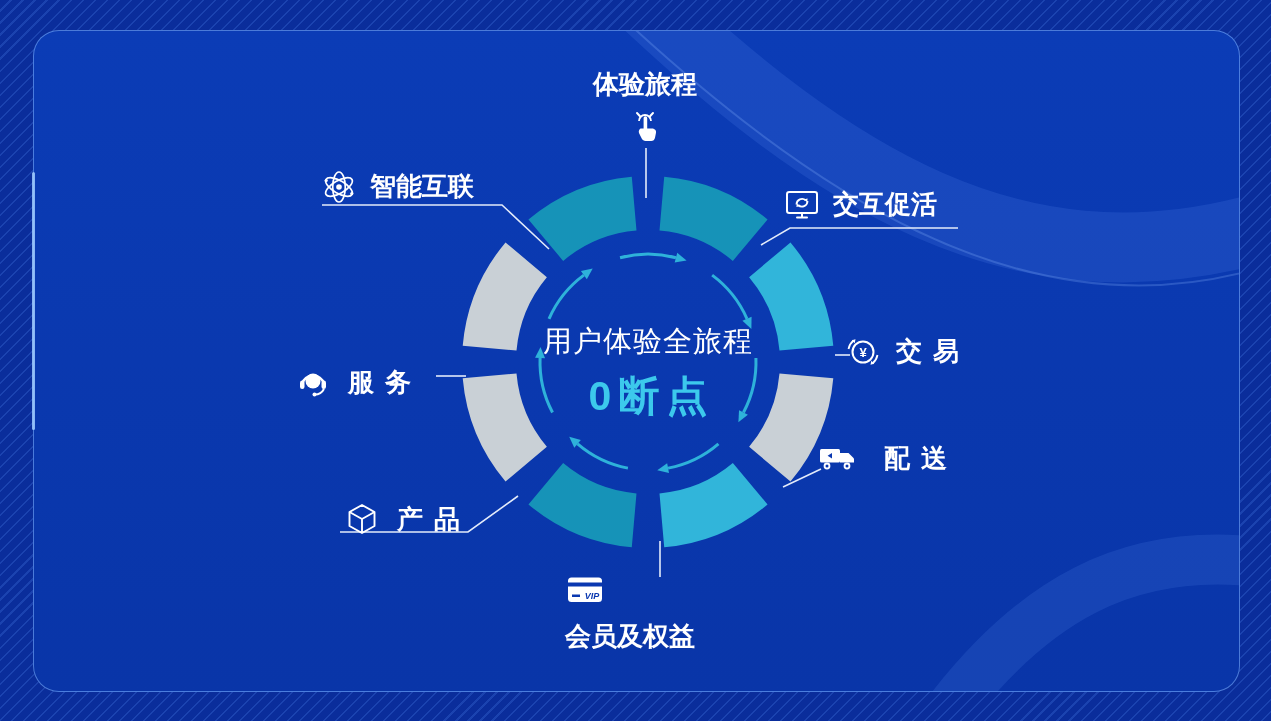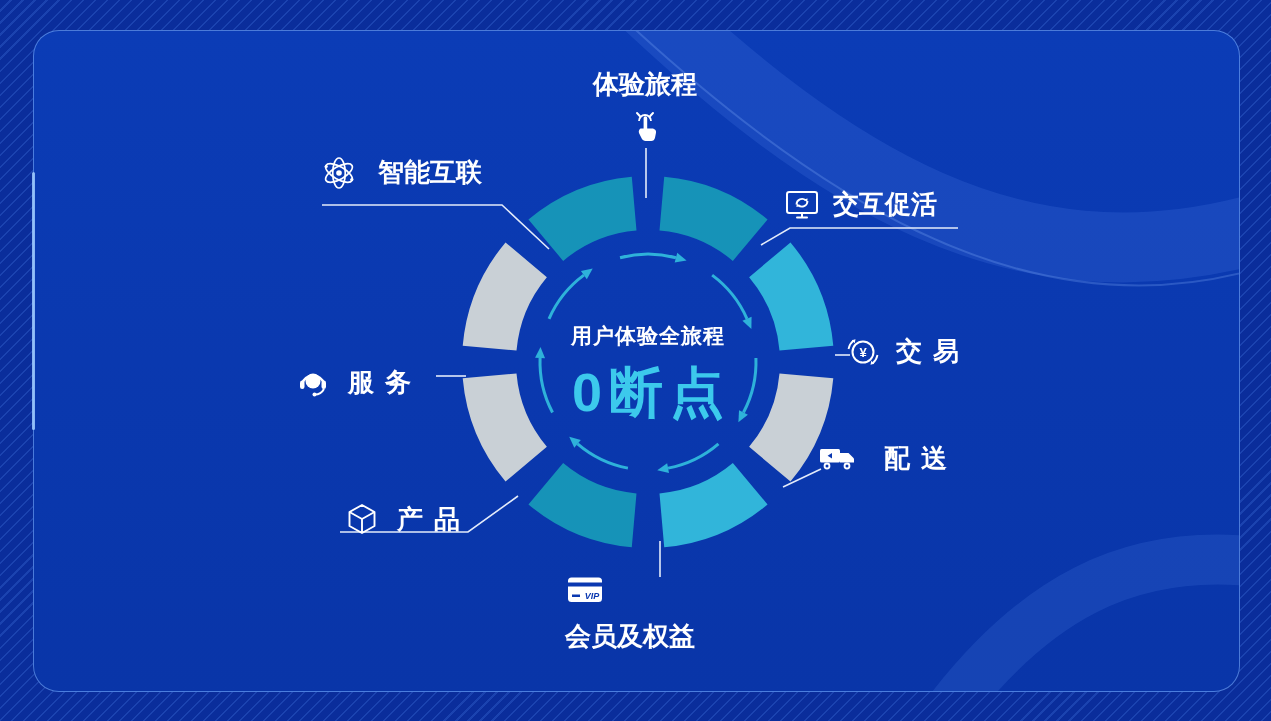--- a/index.html
+++ b/index.html
@@ -27,32 +27,32 @@
   .diagram-svg { position:absolute; left:0; top:0; }
   .connector { stroke:#e3ebfa; stroke-width:1.6; fill:none; }
 
   .node { position:absolute; display:flex; align-items:center; color:#fff; }
   .node .label { font-size:26px; font-weight:700; white-space:nowrap; line-height:1.15; }
   .spaced { letter-spacing:0.42em; }
   .row { flex-direction:row; }
   .col { flex-direction:column; justify-content:center; }
   .node svg { display:block; flex:0 0 auto; }
 
-  .n-smart   { left:320px; top:154px; gap:20px;text-align:center; }
+  .n-smart   { left:320px; top:168px; gap:12px;text-align:center; }
   .n-top     { left:545px; top:70px;  width:200px; gap:8px;  align-items:center; }
   .n-interact{ left:783px; top:186px; gap:12px; }
   .n-trade   { left:844px; top:333px; gap:14px; }
   .n-deliver { left:818px; top:444px; gap:26px; }
   .n-member  { left:565px; top:574px; width:200px; gap:16px; align-items:flex-start; }
   .n-product { left:343px; top:501px; gap:16px; }
   .n-service { left:294px; top:358px; gap:16px;margin-top:6px; }
 
   .center-label { position:absolute; left:488px; top:322px; width:320px; text-align:center; color:#fff; }
-  .center-line1 { font-size:21px; font-weight:700; letter-spacing:1px; white-space:nowrap; }
-  .center-line2 { font-size:54px; font-weight:800; color:#3cc9ec; letter-spacing:7px; padding-left:7px; margin-top:7px; white-space:nowrap; }
+  .center-line1 { font-size:29px; font-weight:400; letter-spacing:1px; white-space:nowrap; }
+  .center-line2 { font-size:41px; font-weight:800; color:#3cc9ec; letter-spacing:7px; padding-left:7px; margin-top:7px; white-space:nowrap; }
 </style>
 </head>
 <body>
 
 <div class="stage">
   <div class="stripes"></div>
 
   <div class="panel">
     <svg class="deco-svg" width="1205" height="660" viewBox="0 0 1205 660">
       <path d="M600,-40 C800,150 980,260 1215,200" stroke="rgba(98,152,248,0.16)" stroke-width="70" fill="none"></path>

